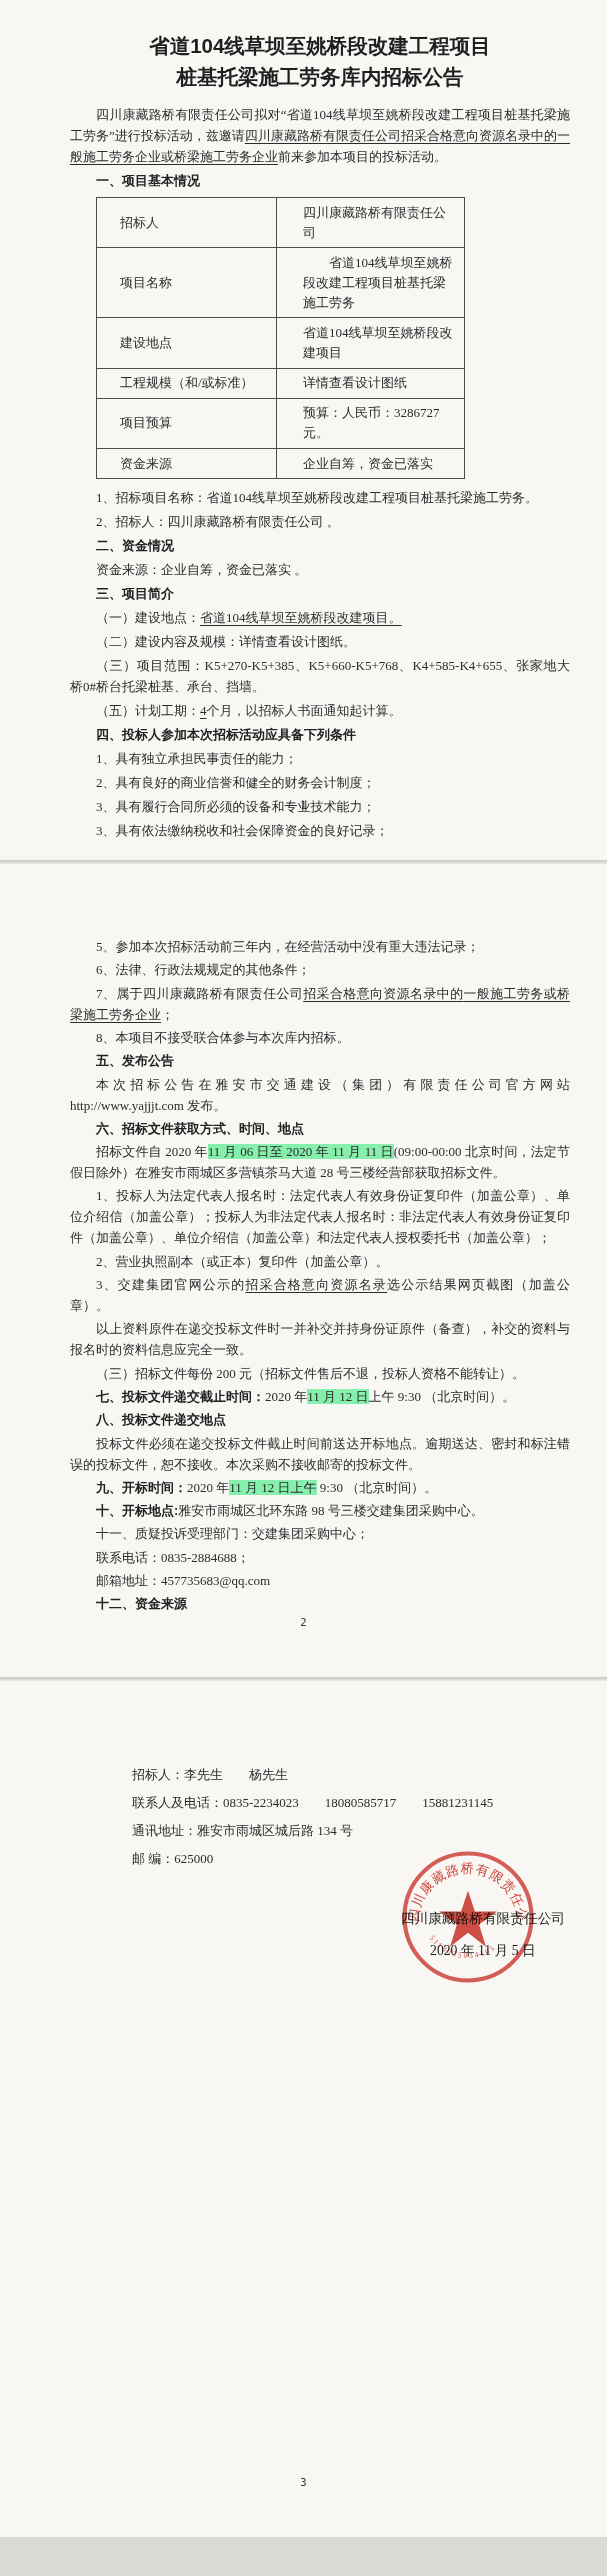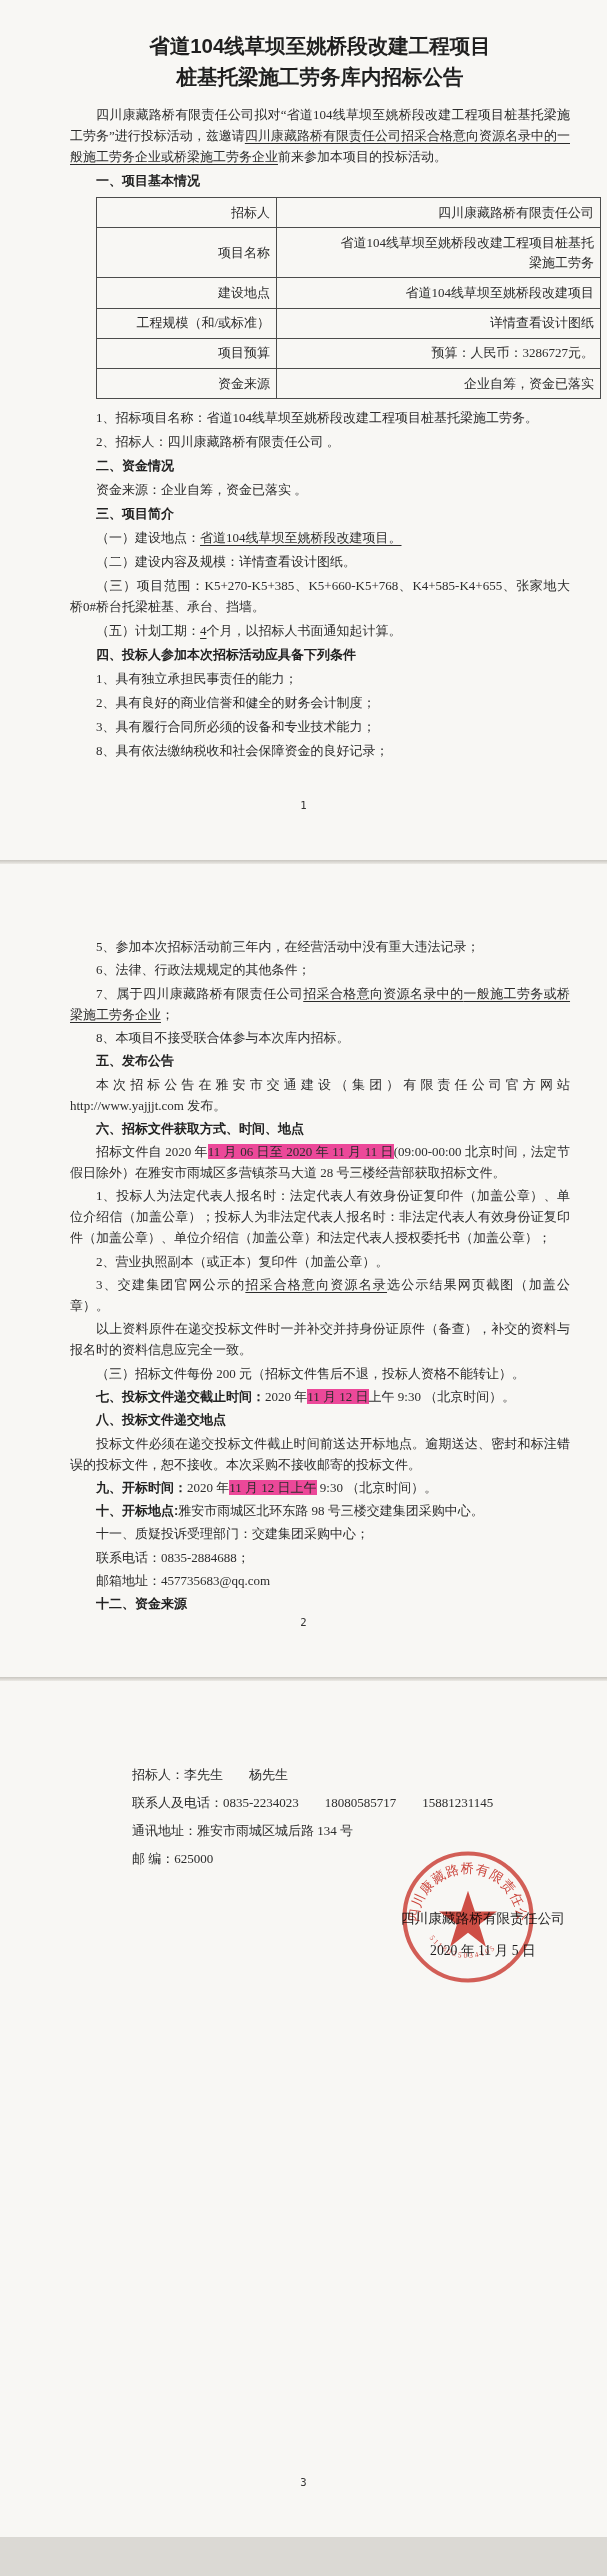--- a/index.html
+++ b/index.html
@@ -41,27 +41,26 @@
   }
   .page-2 p{margin:2.3px 0;}
   .page-3 p{margin:6.8px 0;}
   .h{
     font-weight:bold;
     font-family:"Liberation Sans","DejaVu Sans",sans-serif;
     color:#222;
   }
   .u{text-decoration:underline;text-underline-offset:3px;}
   .ub{text-decoration:underline;text-underline-offset:3px;font-weight:normal;}
-  .hl{background:#ec4899;}
+  .hl{background:#86efac;}
   .info-table{
     border-collapse:collapse;
-    width:505px;
+    width:369px;
     margin:6px 0 7.6px 26px;
     font-size:13px;
-    text-align:right;
   }
   .info-table td{
     border:0.8px solid #4c4c4c;
     padding:4.6px 6px;
     line-height:20px;
     vertical-align:middle;
   }
   .info-table td.label{width:150px;padding-left:23px;}
   .info-table td.value{padding-left:26px;}
   .info-table td.value.ti{text-indent:26px;}
@@ -140,21 +139,21 @@
     <p class="h">三、项目简介</p>
     <p><span>（一）建设地点：</span><span class="u">省道104线草坝至姚桥段改建项目。</span></p>
     <p>（二）建设内容及规模：详情查看设计图纸。</p>
     <p>（三）项目范围：K5+270-K5+385、K5+660-K5+768、K4+585-K4+655、张家地大桥0#桥台托梁桩基、承台、挡墙。</p>
     <p><span>（五）计划工期：</span><span class="u">4</span><span>个月，以招标人书面通知起计算。</span></p>
 
     <p class="h">四、投标人参加本次招标活动应具备下列条件</p>
     <p>1、具有独立承担民事责任的能力；</p>
     <p>2、具有良好的商业信誉和健全的财务会计制度；</p>
     <p>3、具有履行合同所必须的设备和专业技术能力；</p>
-    <p>8、具有依法缴纳税收和社会保障资金的良好记录；</p>
+    <p>3、具有依法缴纳税收和社会保障资金的良好记录；</p>
   </div>
   <div class="pagenum">1</div>
 </div>
 
 <div class="page-gap"></div>
 
 <div class="page page-2">
   <div class="content" style="padding-top:70px;">
     <p>5、参加本次招标活动前三年内，在经营活动中没有重大违法记录；</p>
     <p>6、法律、行政法规规定的其他条件；</p>

